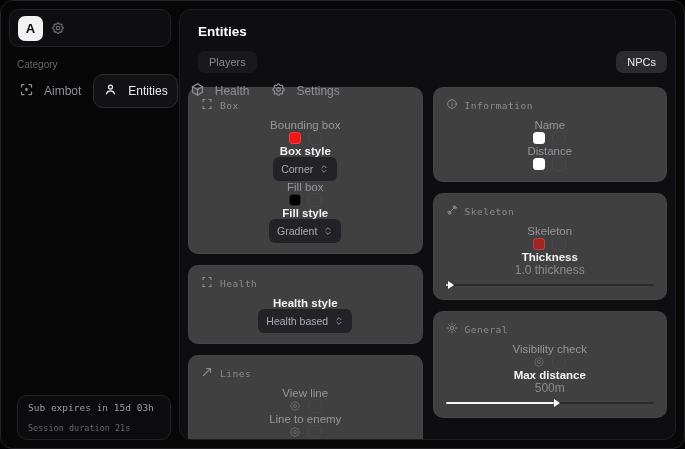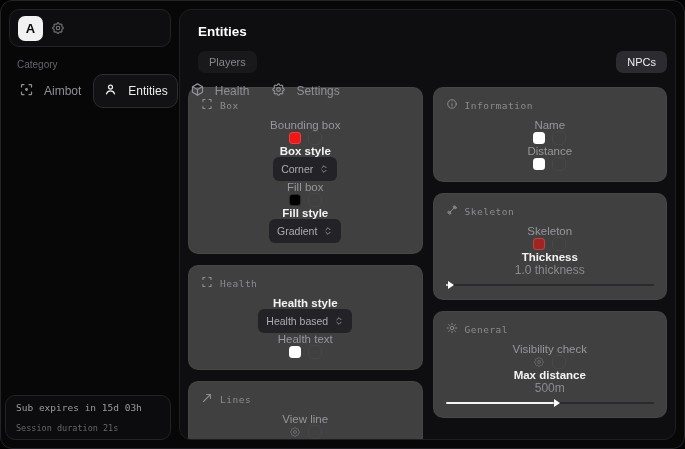--- a/index.html
+++ b/index.html
@@ -18,21 +18,21 @@
   .brand-gear { color:#7c7c83; display:flex; }
   .brand-gear svg { width:14px; height:14px; }
 
   .category-label { color:#65656b; font-size:10px; margin:12px 0 4px 8px; }
 
   .nav { display:flex; gap:2px; }
   .nav-item { display:flex; align-items:center; gap:10px; padding:7px 9px; border-radius:10px; border:1px solid transparent; color:#8f8f96; font-size:12px; cursor:pointer; }
   .nav-item.active { border-color:#2c2c31; background:#121214; color:#ececee; }
   .nav-item svg { width:15px; height:15px; flex-shrink:0; }
 
-  .footer-card { position:absolute; left:4px; right:8px; bottom:8px; border:1px solid #232327; background:#0c0c0e; border-radius:10px; padding:6px 10px; }
+  .footer-card { position:absolute; left:16px; right:8px; bottom:8px; border:1px solid #232327; background:#0c0c0e; border-radius:10px; padding:6px 10px; }
   .footer-line1 { font-family:"DejaVu Sans Mono", monospace; font-size:9.5px; color:#9a9aa0; }
   .footer-line2 { font-family:"DejaVu Sans Mono", monospace; font-size:8.5px; color:#67676d; margin-top:10px; }
 
   
   .main { flex:1; margin:8px 8px 8px 0; background:#0e0e10; border:1px solid #1f1f23; border-radius:12px; padding:12px 8px; overflow:hidden; }
   .page-title { color:#ffffff; font-size:13.5px; font-weight:bold; margin:2px 0 12px 10px; }
   .tabs { display:flex; gap:8px; margin-left:10px;justify-content:space-between; }
   .tab { font-family:"Liberation Sans", sans-serif; font-size:11px; border:none; border-radius:7px; padding:5px 11px; background:#19191c; color:#86868c; cursor:pointer; }
   .tab.active { background:#2b2b30; color:#eeeeef; }
 
@@ -182,27 +182,20 @@
           </div>
           <div class="row">
             <span class="row-label bright">Health style</span>
             <span class="select">
               <span class="select-value">Health based</span>
               <span><svg viewBox="0 0 24 24" fill="none" stroke="currentColor" stroke-width="2.4" stroke-linecap="round" stroke-linejoin="round">
                     <path d="M7 9l5-5 5 5M7 15l5 5 5-5"></path>
                   </svg></span>
             </span>
           </div>
-          <div class="row">
-            <span class="row-label">Health text</span>
-            <span class="controls">
-              <span class="swatch" style="background: rgb(255, 255, 255);"></span>
-              <span class="checkbox"></span>
-            </span>
-          </div>
         </section>
 
         <section class="card">
           <div class="card-header">
             <span><svg viewBox="0 0 24 24" fill="none" stroke="currentColor" stroke-width="2.2" stroke-linecap="round" stroke-linejoin="round">
                   <path d="M5 19L19 5M11 5h8v8"></path>
                 </svg></span>
             <span class="card-title">Lines</span>
           </div>
           <div class="row">

